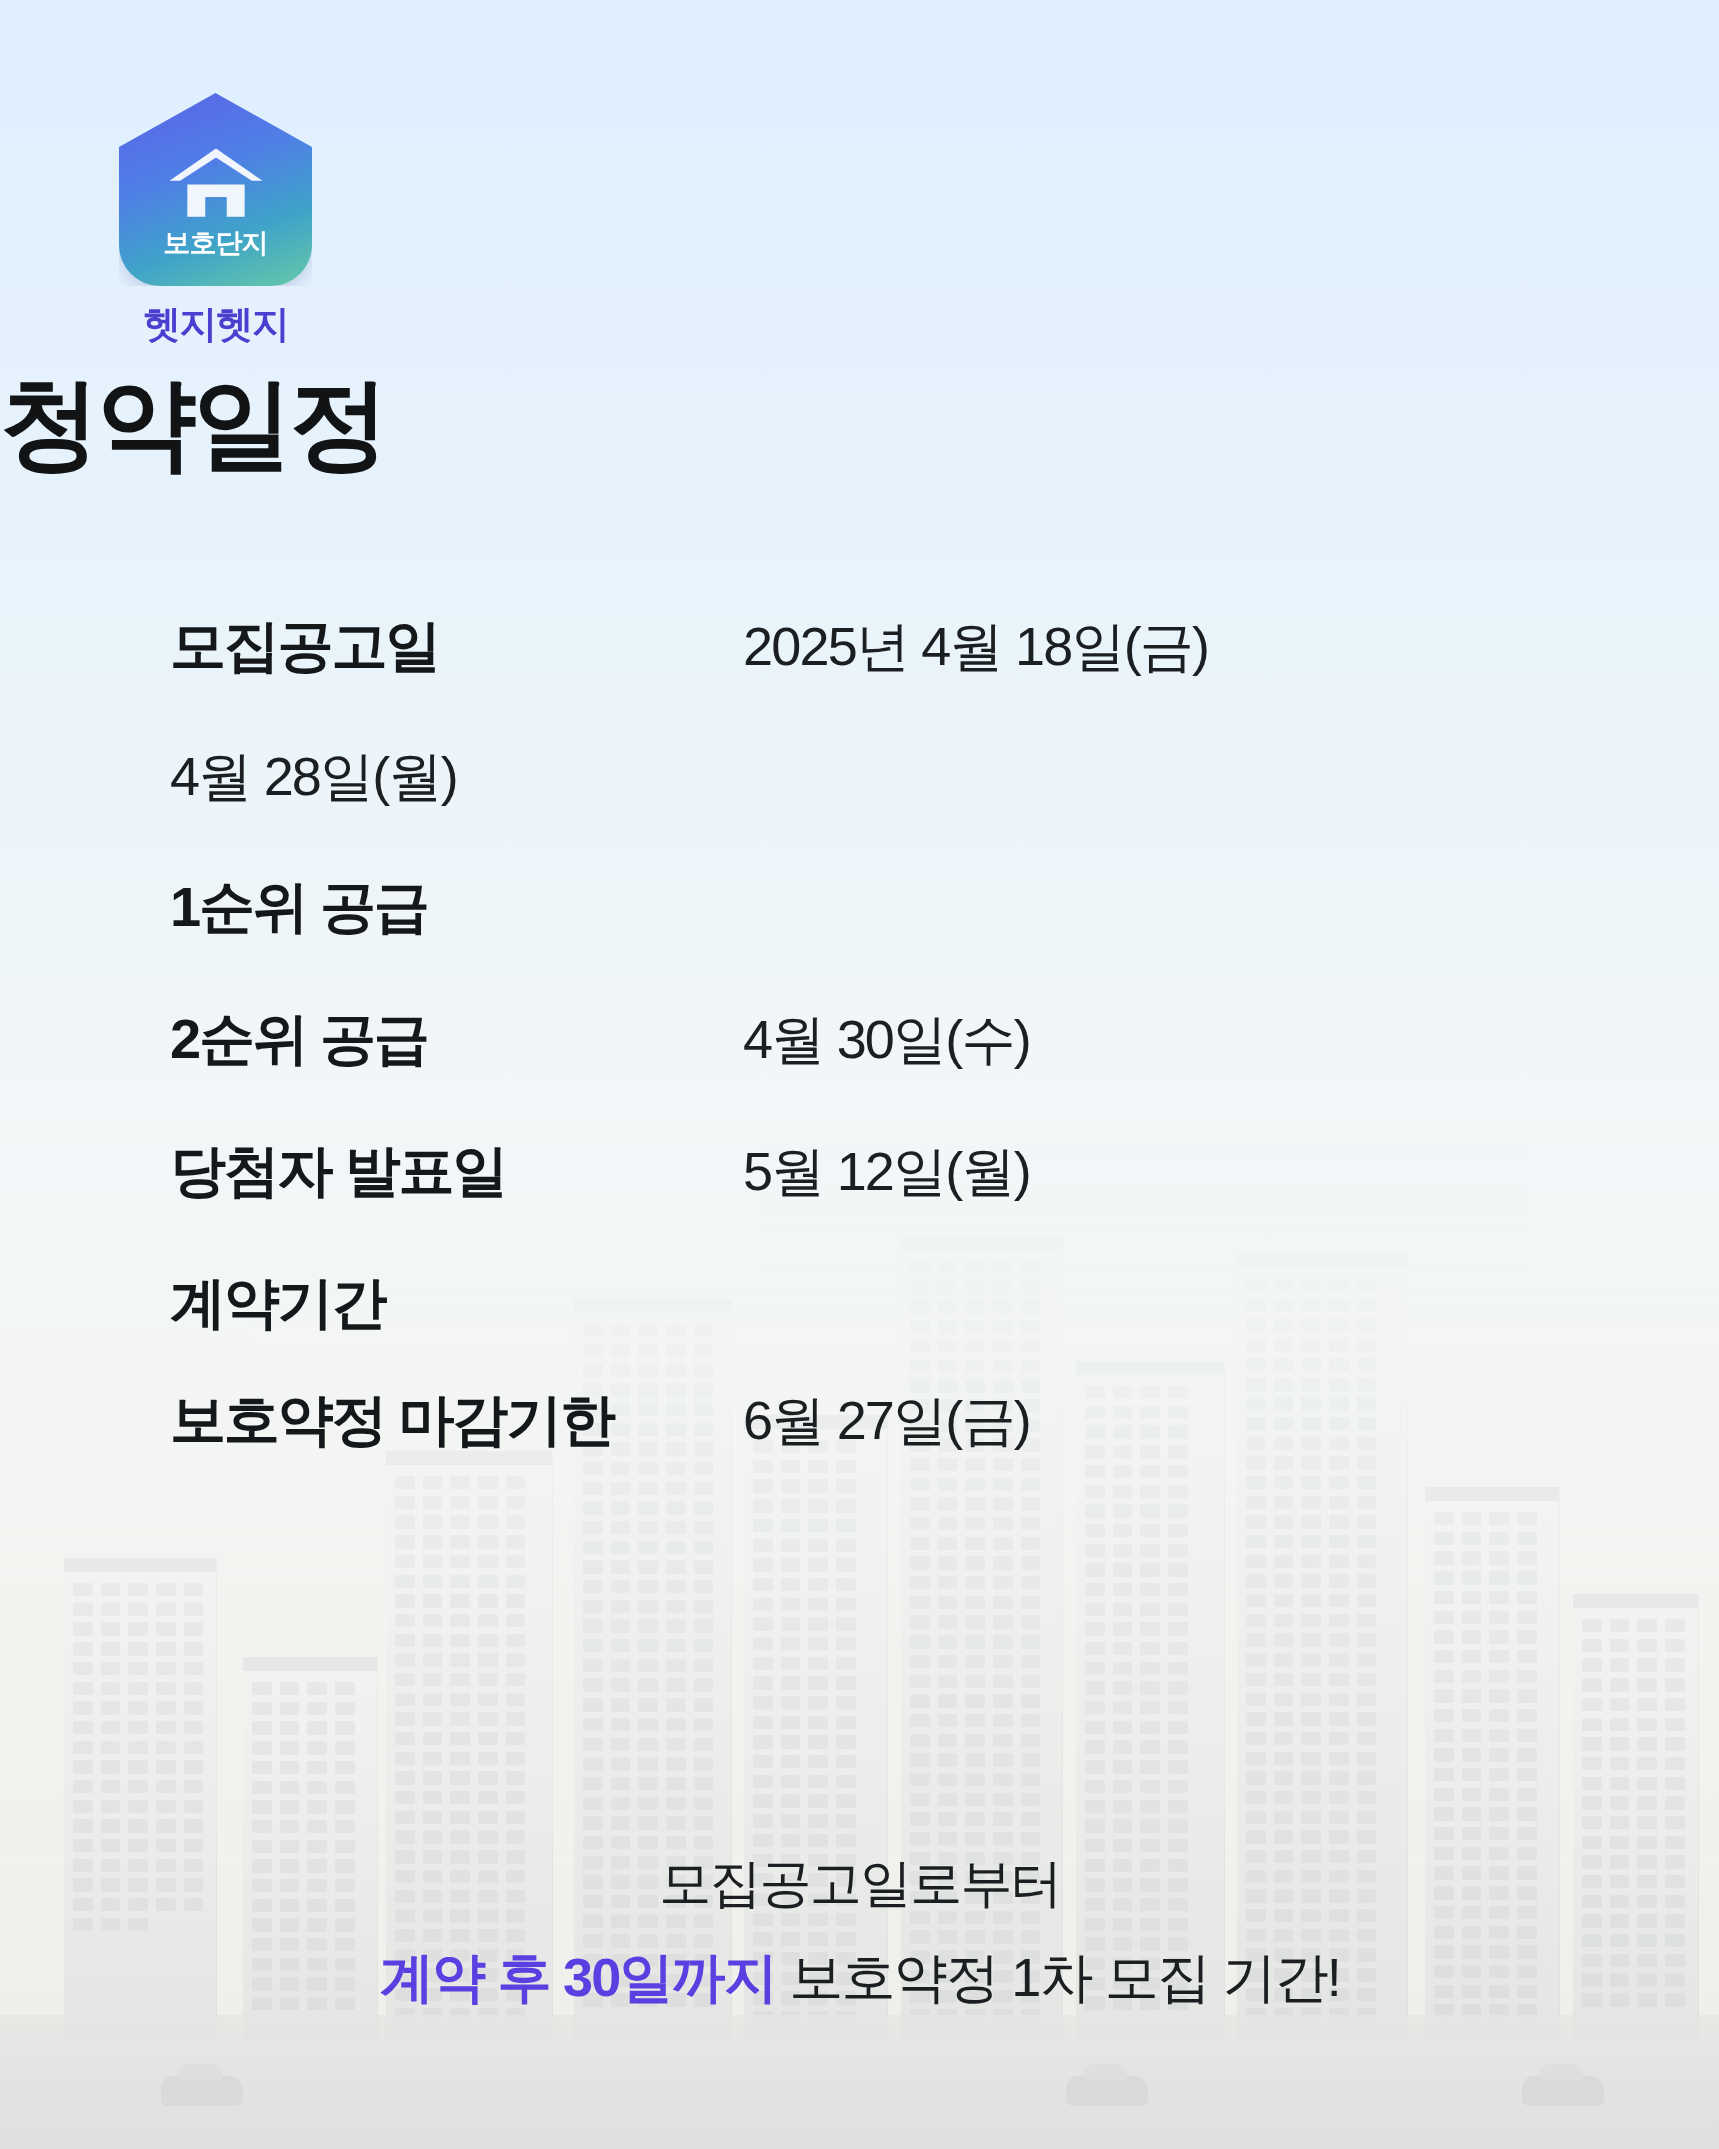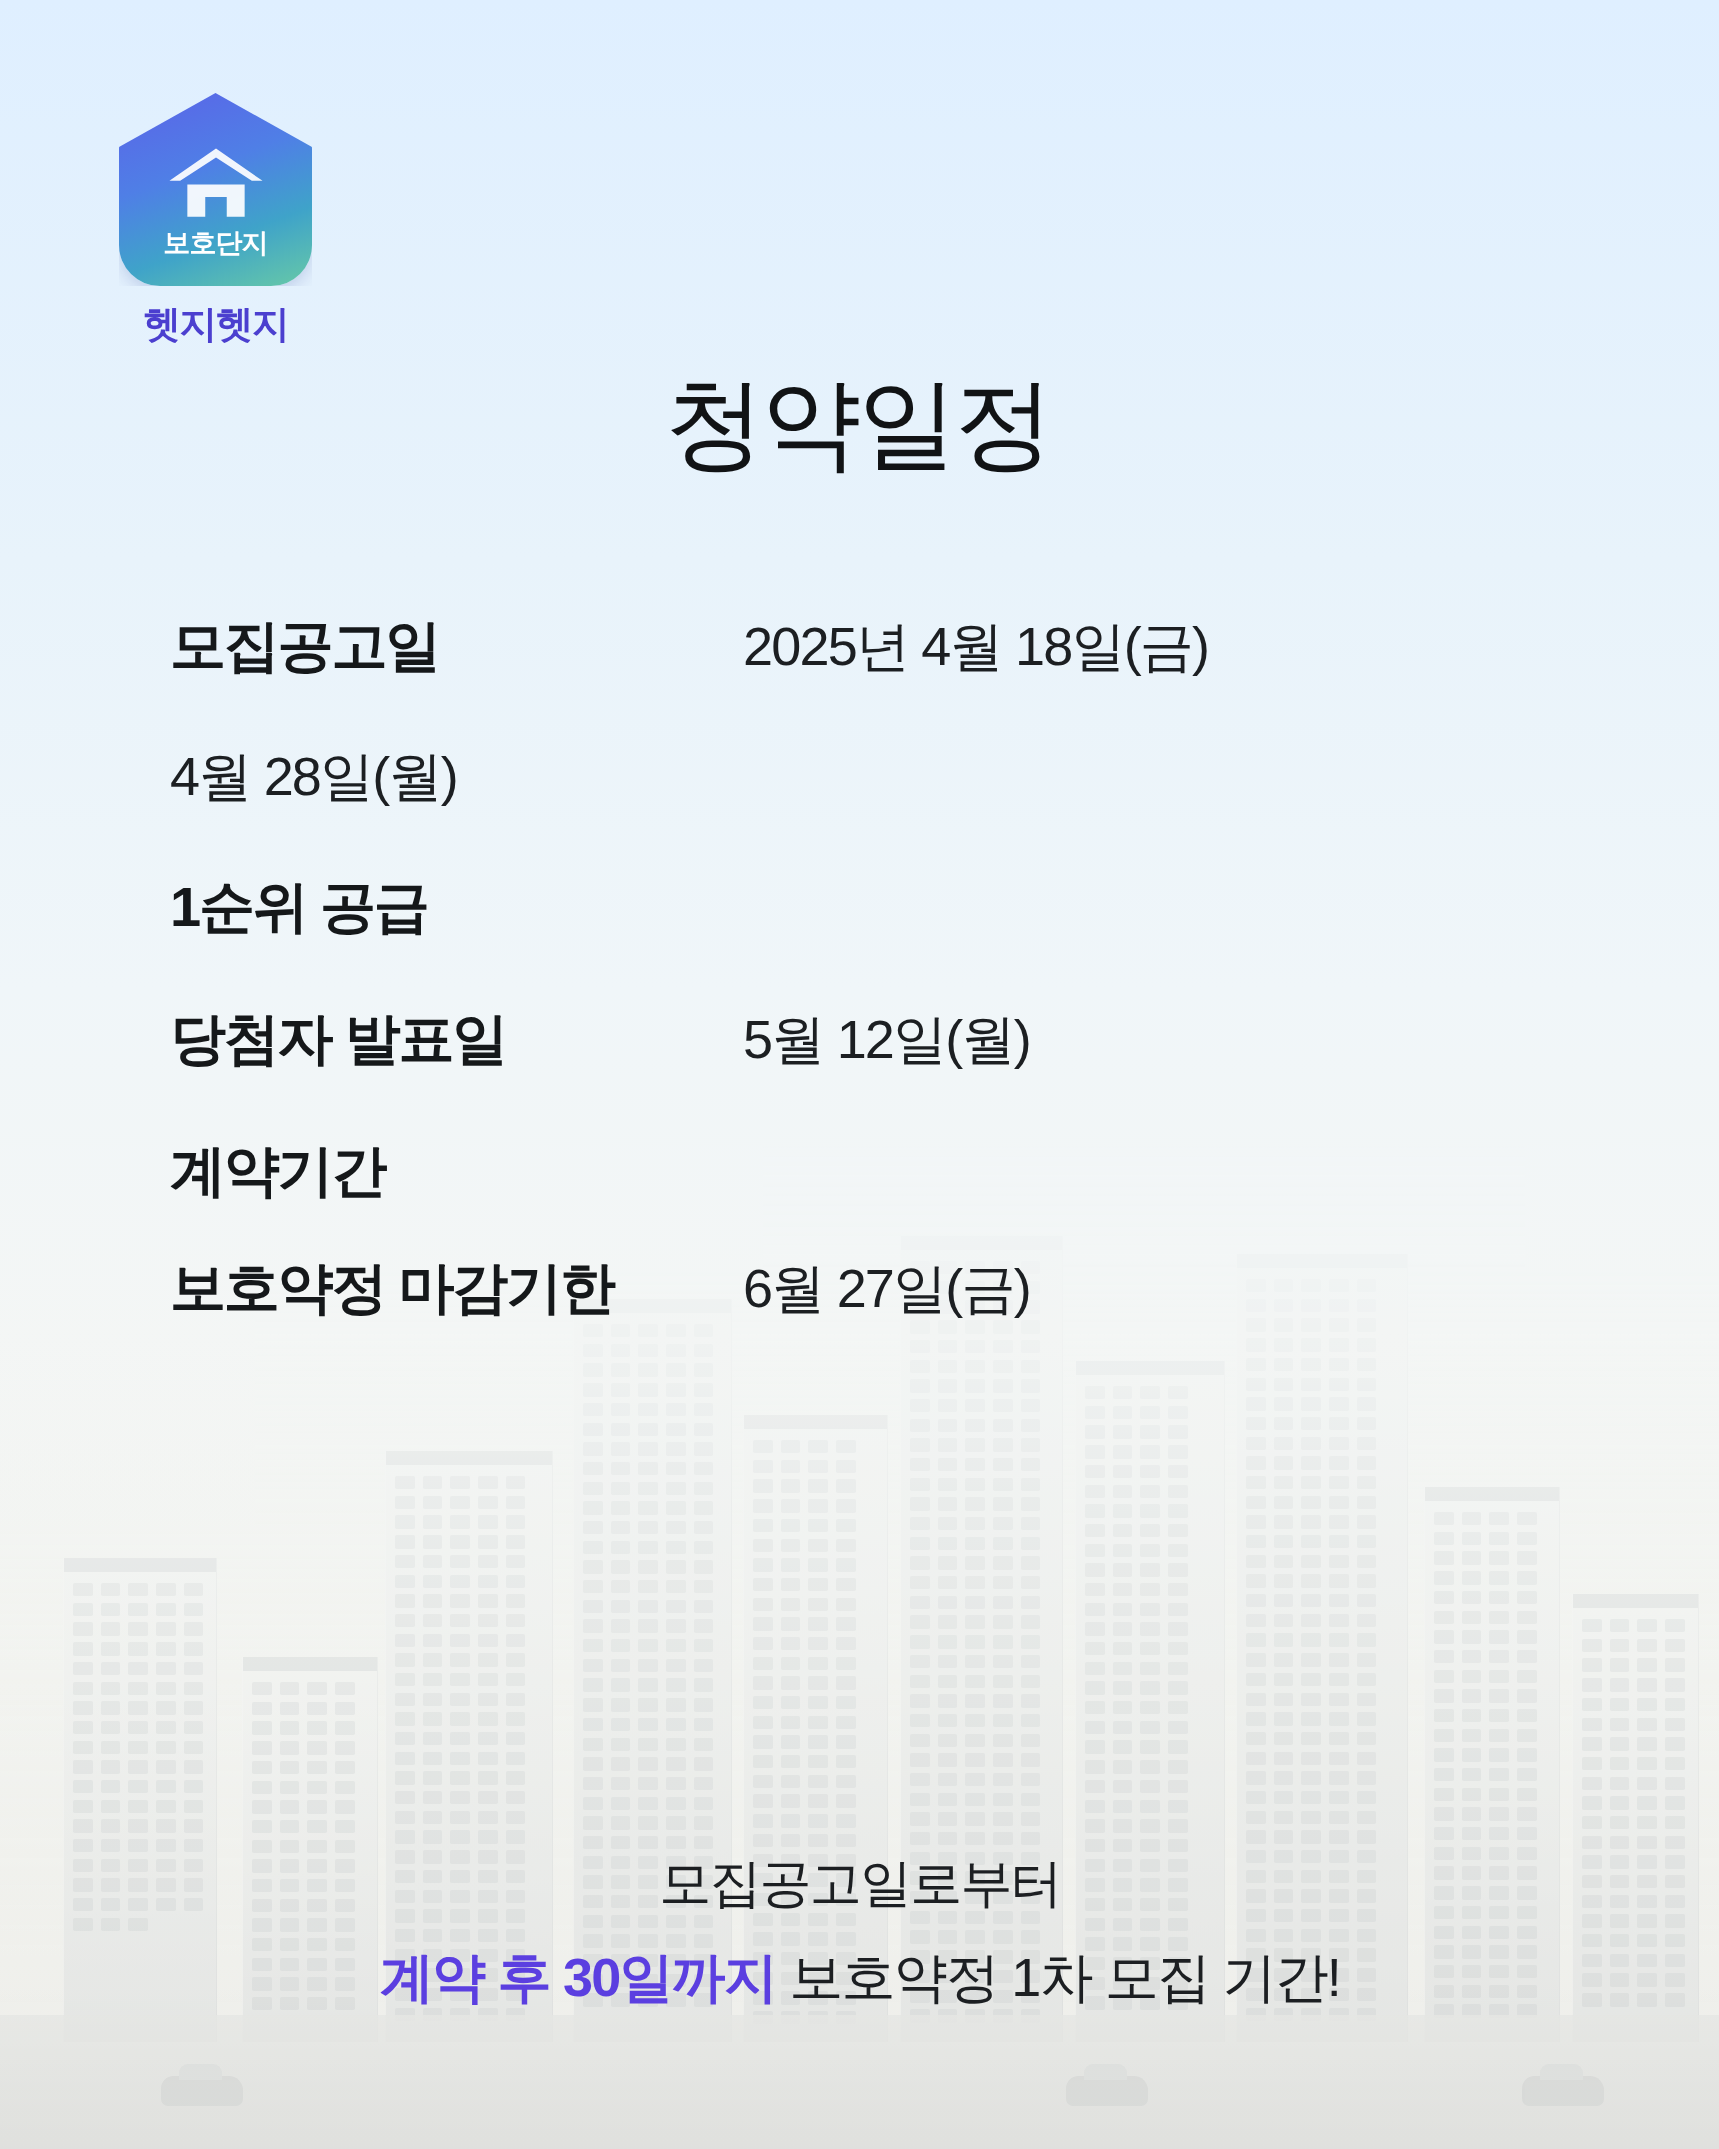--- a/index.html
+++ b/index.html
@@ -146,23 +146,23 @@
     color: #4b3fcf;
     letter-spacing: -1.8px;
   }
 
   
   .title {
     position: absolute;
     left: 0;
     right: 5px;
     top: 358px;
-    text-align: center;
+    text-align: left;
     font-size: 100px;
-    font-weight: 400;
+    font-weight: 700;
     color: #111315;
     letter-spacing: -3.6px;
   }
 
   
   .schedule {
     position: absolute;
     left: 170px;
     top: 609px;
     width: 1397px;
@@ -1587,20 +1587,24 @@
       <div class="label">모집공고일</div>
       <div class="value">2025년 4월 18일(금)</div>
     </div>
     <div class="row">
       <div class="value">4월 28일(월)</div>
     </div>
     <div class="row">
       <div class="label">1순위 공급</div>
     </div>
     <div class="row">
+      <div class="label">2순위 공급</div>
+      <div class="value">4월 30일(수)</div>
+    </div>
+    <div class="row">
       <div class="label">당첨자 발표일</div>
       <div class="value">5월 12일(월)</div>
     </div>
     <div class="row tight">
       <div class="label">계약기간</div>
     </div>
     <div class="row">
       <div class="label">보호약정 마감기한</div>
       <div class="value">6월 27일(금)</div>
     </div>

